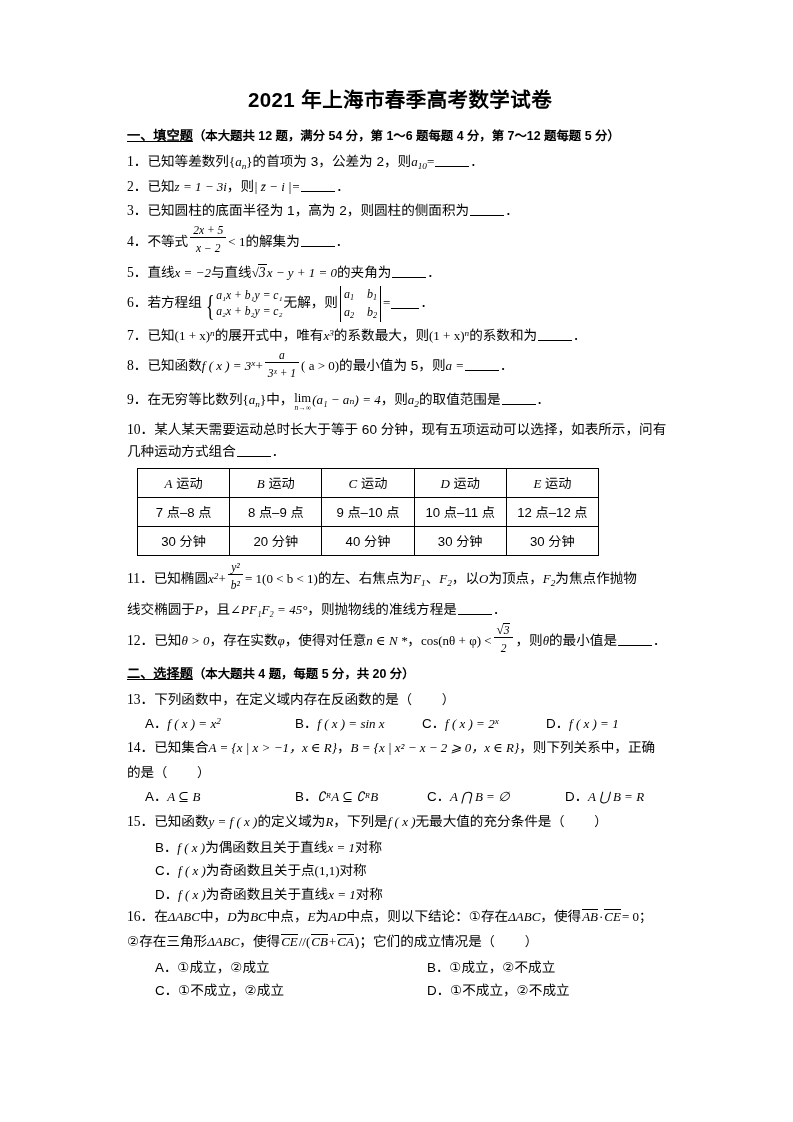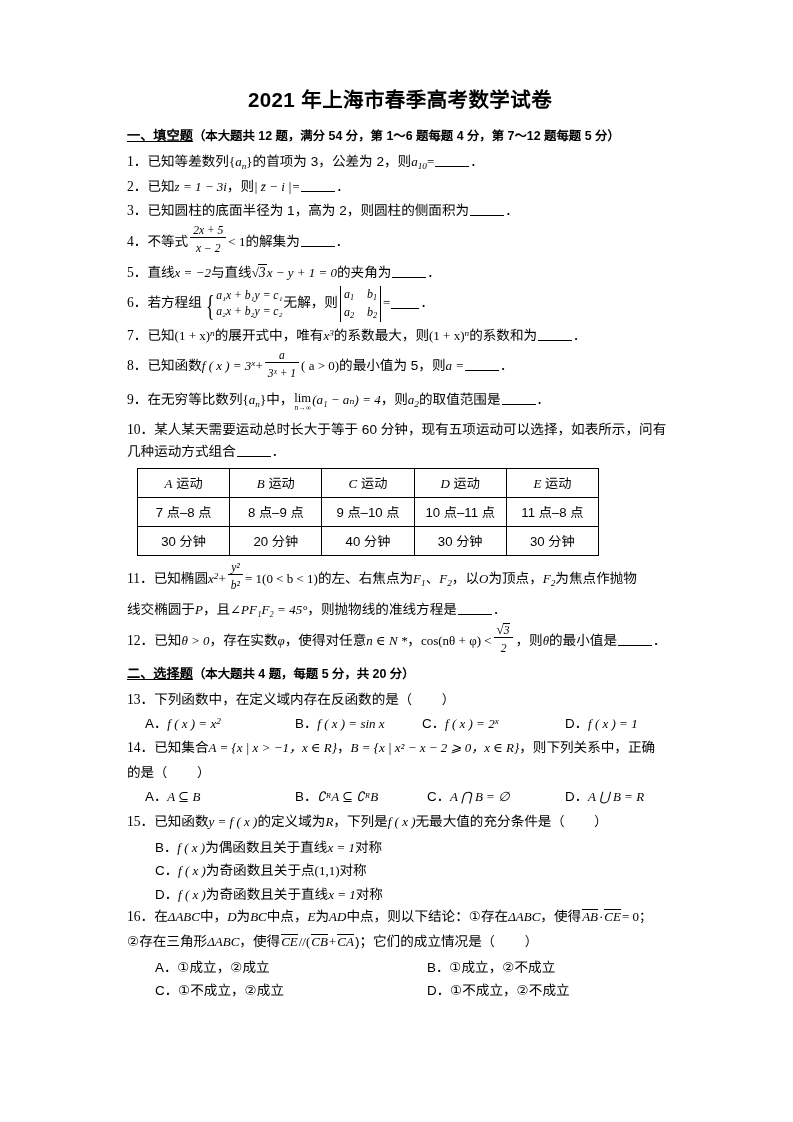--- a/index.html
+++ b/index.html
@@ -339,21 +339,21 @@
         <td><span class="hdr-m">B</span><span> 运动</span></td>
         <td><span class="hdr-m">C</span><span> 运动</span></td>
         <td><span class="hdr-m">D</span><span> 运动</span></td>
         <td><span class="hdr-m">E</span><span> 运动</span></td>
       </tr>
       <tr>
         <td>7 点–8 点</td>
         <td>8 点–9 点</td>
         <td>9 点–10 点</td>
         <td>10 点–11 点</td>
-        <td>11 点–8 点</td>
+        <td>12 点–12 点</td>
       </tr>
       <tr>
         <td>30 分钟</td>
         <td>20 分钟</td>
         <td>40 分钟</td>
         <td>30 分钟</td>
         <td>30 分钟</td>
       </tr>
     </tbody>
   </table>
@@ -373,21 +373,21 @@
     <span class="sec-label">二、选择题</span><span class="sec-note">（本大题共 4 题，每题 5 分，共 20 分）</span>
   </div>
 
   <div class="q">
     <span class="q-num">13．</span><span class="cn">下列函数中，在定义域内存在反函数的是</span><span class="mr paren-blank">（　　）</span>
   </div>
   <div class="choice-row" style="height:24px;">
     <span class="opt" style="left:18px;"><span class="opt-letter">A．</span><span class="m">f ( x ) = x</span><sup>2</sup></span>
     <span class="opt" style="left:168px;"><span class="opt-letter">B．</span><span class="m">f ( x ) = sin x</span></span>
     <span class="opt" style="left:295px;"><span class="opt-letter">C．</span><span class="m">f ( x ) = 2</span><sup>x</sup></span>
-    <span class="opt" style="left:438px;text-align:right;"><span class="opt-letter">D．</span><span class="m">f ( x ) = 1</span></span>
+    <span class="opt" style="left:419px;text-align:right;"><span class="opt-letter">D．</span><span class="m">f ( x ) = 1</span></span>
   </div>
 
   <div class="q">
     <span class="q-num">14．</span><span class="cn">已知集合</span><span class="m">A = {x | x &gt; −1，x ∈ R}</span><span class="cn">，</span><span class="m">B = {x | x² − x − 2 ⩾ 0，x ∈ R}</span><span class="cn">，则下列关系中，正确</span>
   </div>
   <div class="q">
     <span class="cn">的是</span><span class="mr paren-blank">（　　）</span>
   </div>
   <div class="choice-row" style="height:25px;">
     <span class="opt" style="left:18px;"><span class="opt-letter">A．</span><span class="m">A ⊆ B</span></span>

